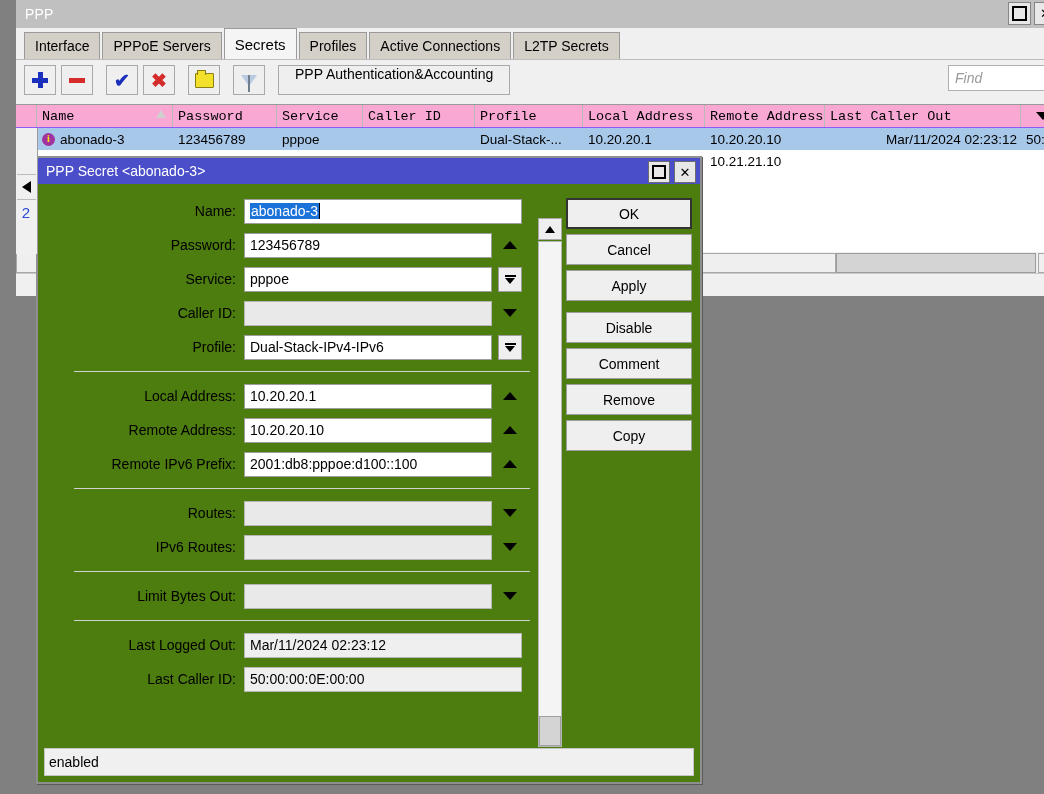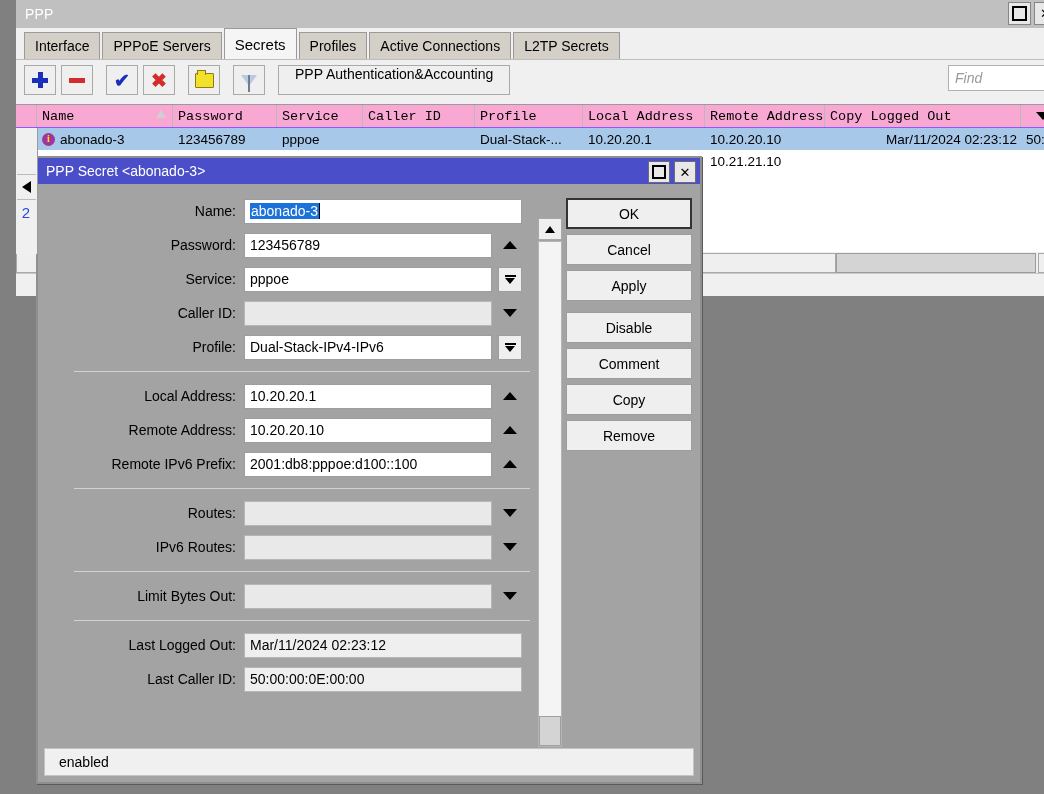--- a/index.html
+++ b/index.html
@@ -146,21 +146,21 @@
 
   
   .tri-up { width:0;height:0;border-left:7px solid transparent;border-right:7px solid transparent;border-bottom:8px solid #000; }
   .tri-dn { width:0;height:0;border-left:7px solid transparent;border-right:7px solid transparent;border-top:8px solid #000; }
   .tri-l  { width:0;height:0;border-top:6px solid transparent;border-bottom:6px solid transparent;border-right:9px solid #000; }
   .tri-r  { width:0;height:0;border-top:6px solid transparent;border-bottom:6px solid transparent;border-left:9px solid #000; }
 
   
   .dialog {
     position:absolute; left: 20px; top: 156px; width: 666px; height: 628px;
-    background:#a3a3a3; border: 2px solid #8f8f8f; box-sizing: border-box;
+    background:#4d7c0f; border: 2px solid #8f8f8f; box-sizing: border-box;
     box-shadow: 1px 1px 0 #5a5a5a;
   }
   .dlg-title {
     height: 26px; background:#4a4ec8;
     display:flex; align-items:center; position:relative;
   }
   .dlg-title .t { color:#fff; font-size:14px; padding-left:8px; }
   .dlg-tbtns { position:absolute; right:4px; top:3px; display:flex; gap:4px; }
   .dlg-tbtn { width:20px;height:20px;background:#e8e8e8;border:1px solid #6d6d6d;
               display:flex;align-items:center;justify-content:center;font-size:13px;}
@@ -208,21 +208,21 @@
             box-sizing:border-box; display:flex;align-items:center;justify-content:center; }
   .ds-track { position:absolute; left:0; top:23px; width:24px; height:506px;
               background:#f4f4f4; border:1px solid #b5b5b5; box-sizing:border-box; }
   .ds-thumb { position:absolute; left:0; bottom:0; width:22px; height:30px;
               background:#d4d4d4; border:1px solid #a0a0a0; box-sizing:border-box; }
   .ds-bot { position:absolute; left:0; bottom:0; }
 
   .dlg-status {
     position:absolute; left:6px; right:6px; bottom:6px; height:26px;
     background:#f0f0f0; border:1px solid #c4c4c4;
-    display:flex; align-items:center; padding-left:14px; font-size:14px;
+    display:flex; align-items:center; padding-left:4px; font-size:14px;
   }
 
   .icon-plus { position:relative; width:16px;height:16px; }
   .icon-plus:before, .icon-plus:after {
     content:""; position:absolute; background:#1b2fbd;
   }
   .icon-plus:before { left:6px; top:0; width:5px; height:16px; }
   .icon-plus:after  { left:0; top:6px; width:16px; height:5px; }
   .icon-minus { width:16px; height:5px; background:#d52b2b; }
   .icon-check { color:#1b2fbd; font-size:19px; line-height:1; font-weight:bold; }
@@ -322,21 +322,21 @@
         <div class="th" style="width:108px">
             <span>Profile</span>
           </div>
         <div class="th" style="width:122px">
             <span>Local Address</span>
           </div>
         <div class="th" style="width:120px">
             <span>Remote Address</span>
           </div>
         <div class="th" style="width:196px">
-            <span>Copy Logged Out</span>
+            <span>Last Caller Out</span>
           </div>
         <div class="th" style="width:38px;justify-content:center;border-right:none">
           <div class="tri-dn"></div>
         </div>
       </div>
 
       <div class="tbody">
         <div class="left-rail">
           <div class="rail-arrow">
             <div class="tri-l"></div>
@@ -528,24 +528,24 @@
         <div class="dbtn">
             <span>Apply</span>
           </div>
         <div class="dbtn gap">
             <span>Disable</span>
           </div>
         <div class="dbtn">
             <span>Comment</span>
           </div>
         <div class="dbtn">
+            <span>Remove</span>
+          </div>
+        <div class="dbtn">
             <span>Copy</span>
-          </div>
-        <div class="dbtn">
-            <span>Remove</span>
           </div>
       </div>
 
       <div class="dlg-status">
         <span>enabled</span>
       </div>
     </div>
   </div>
 
 </div>

